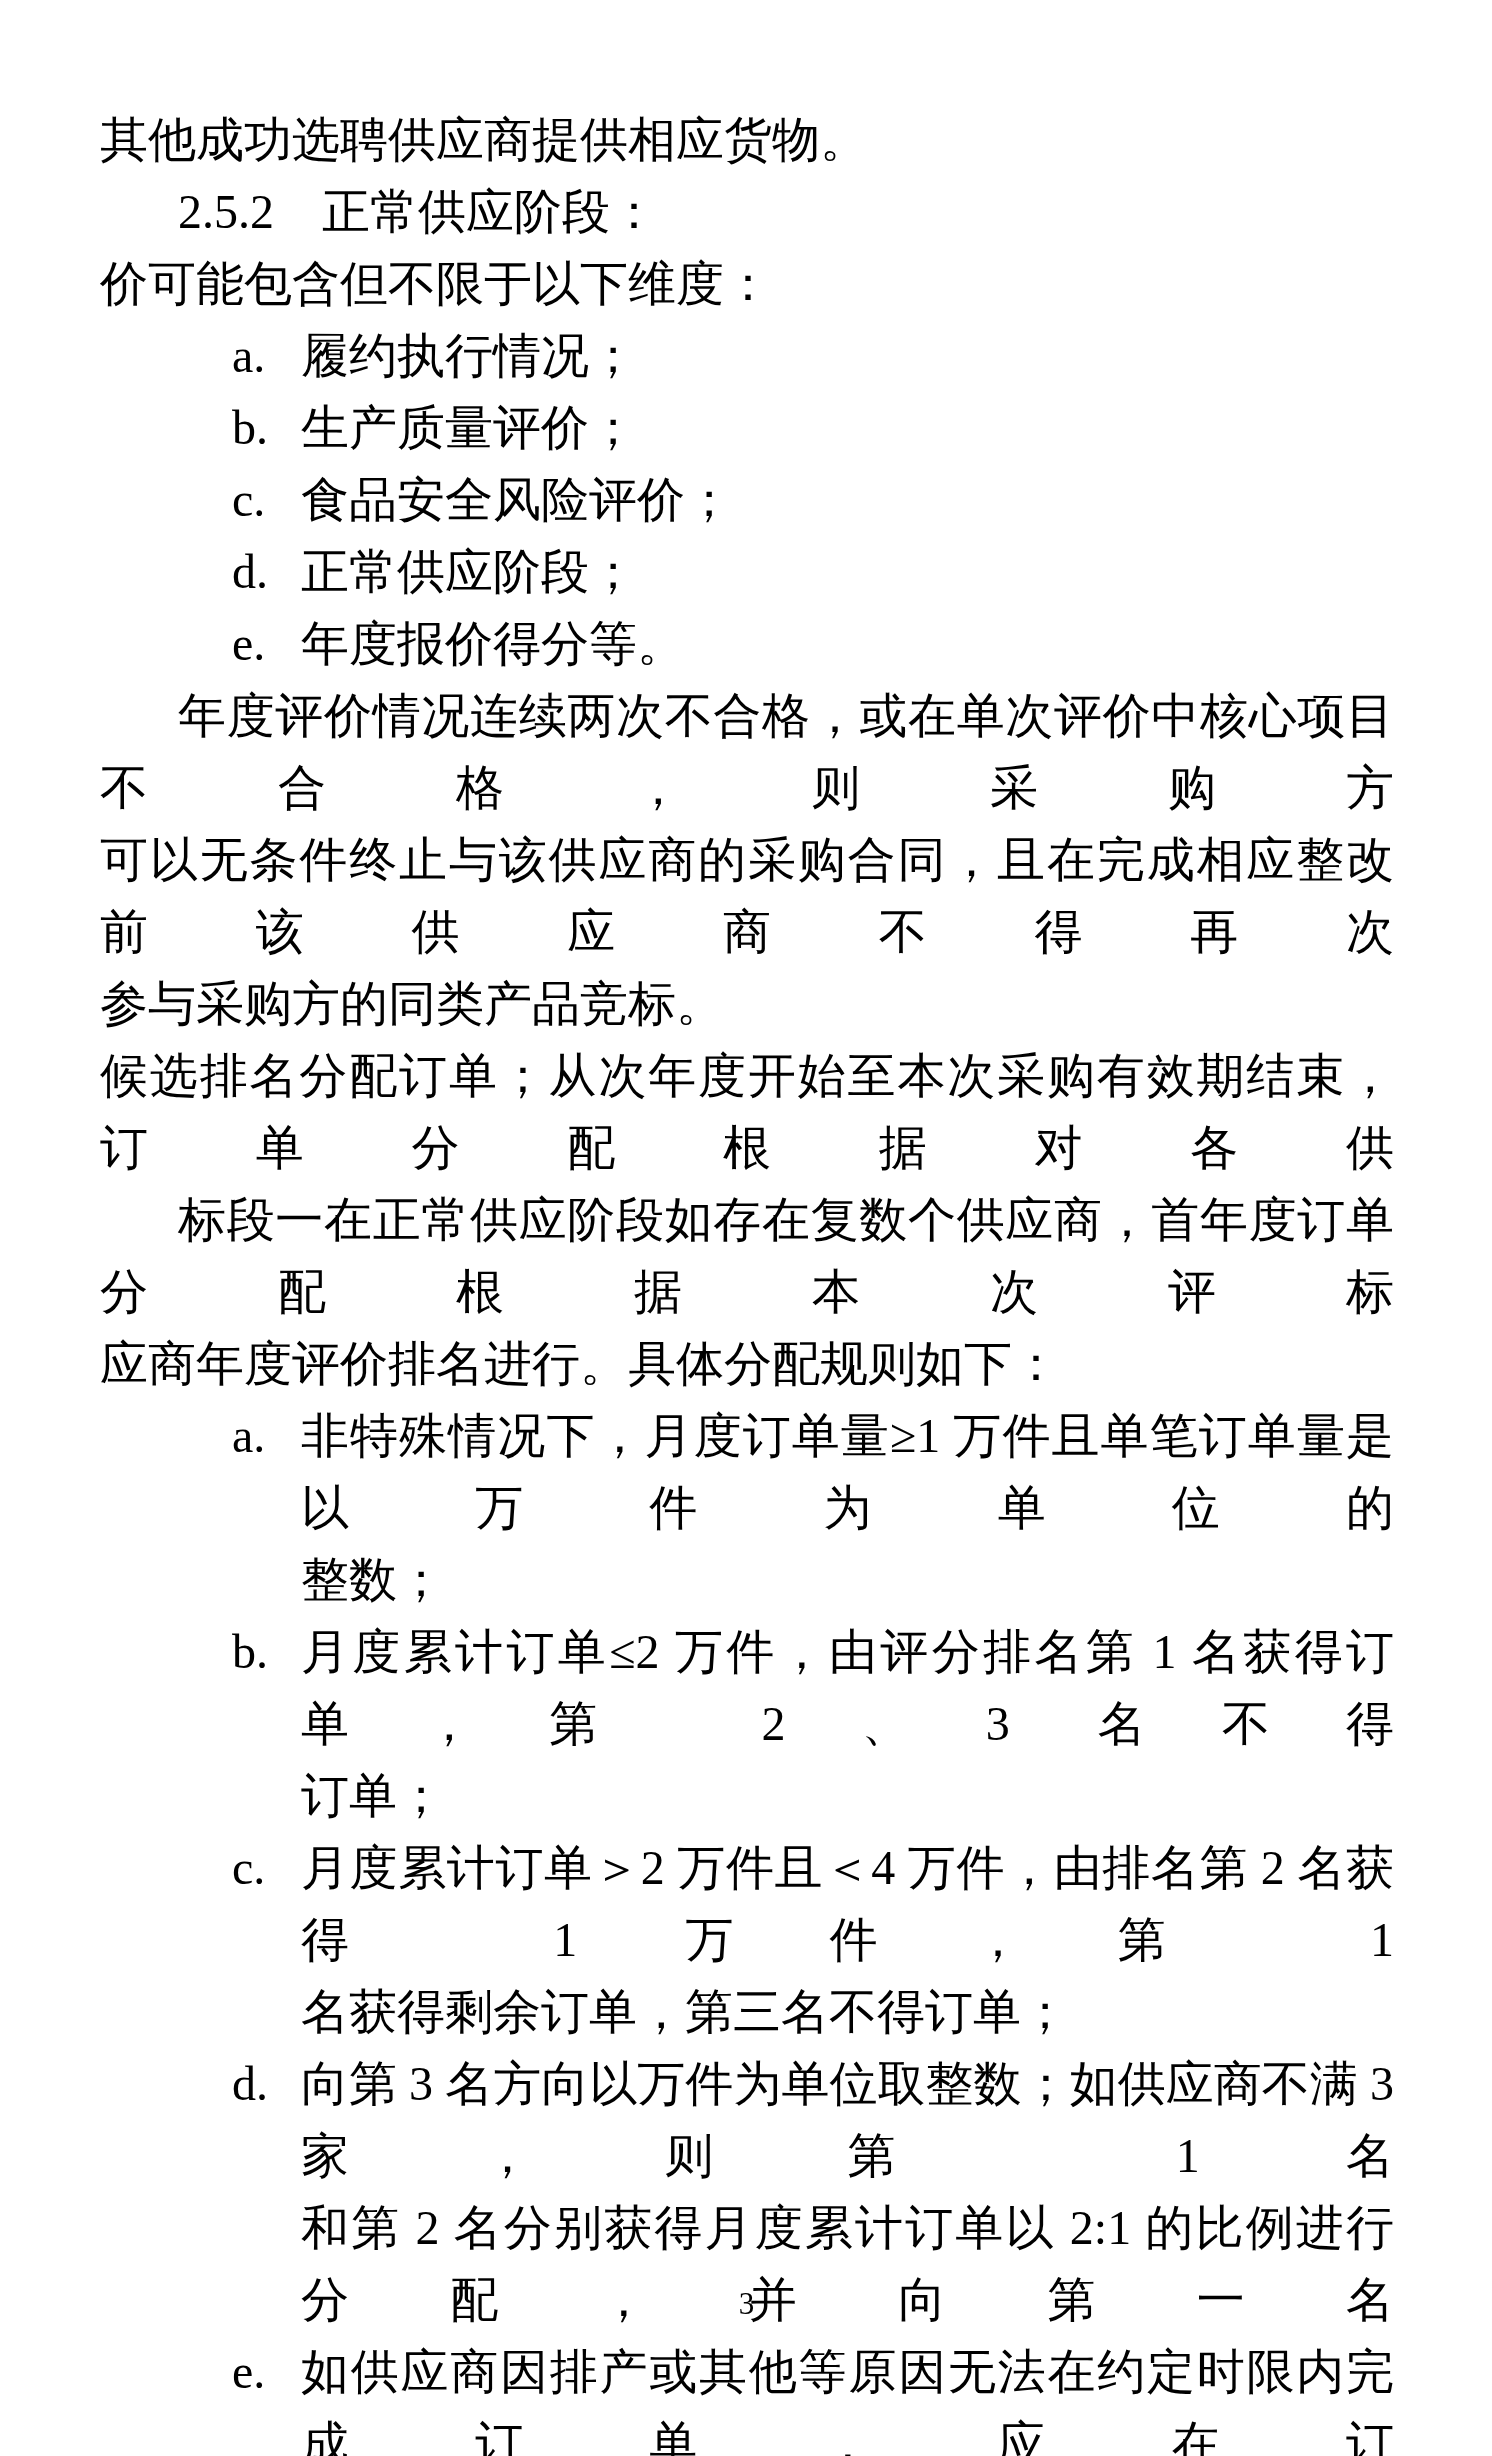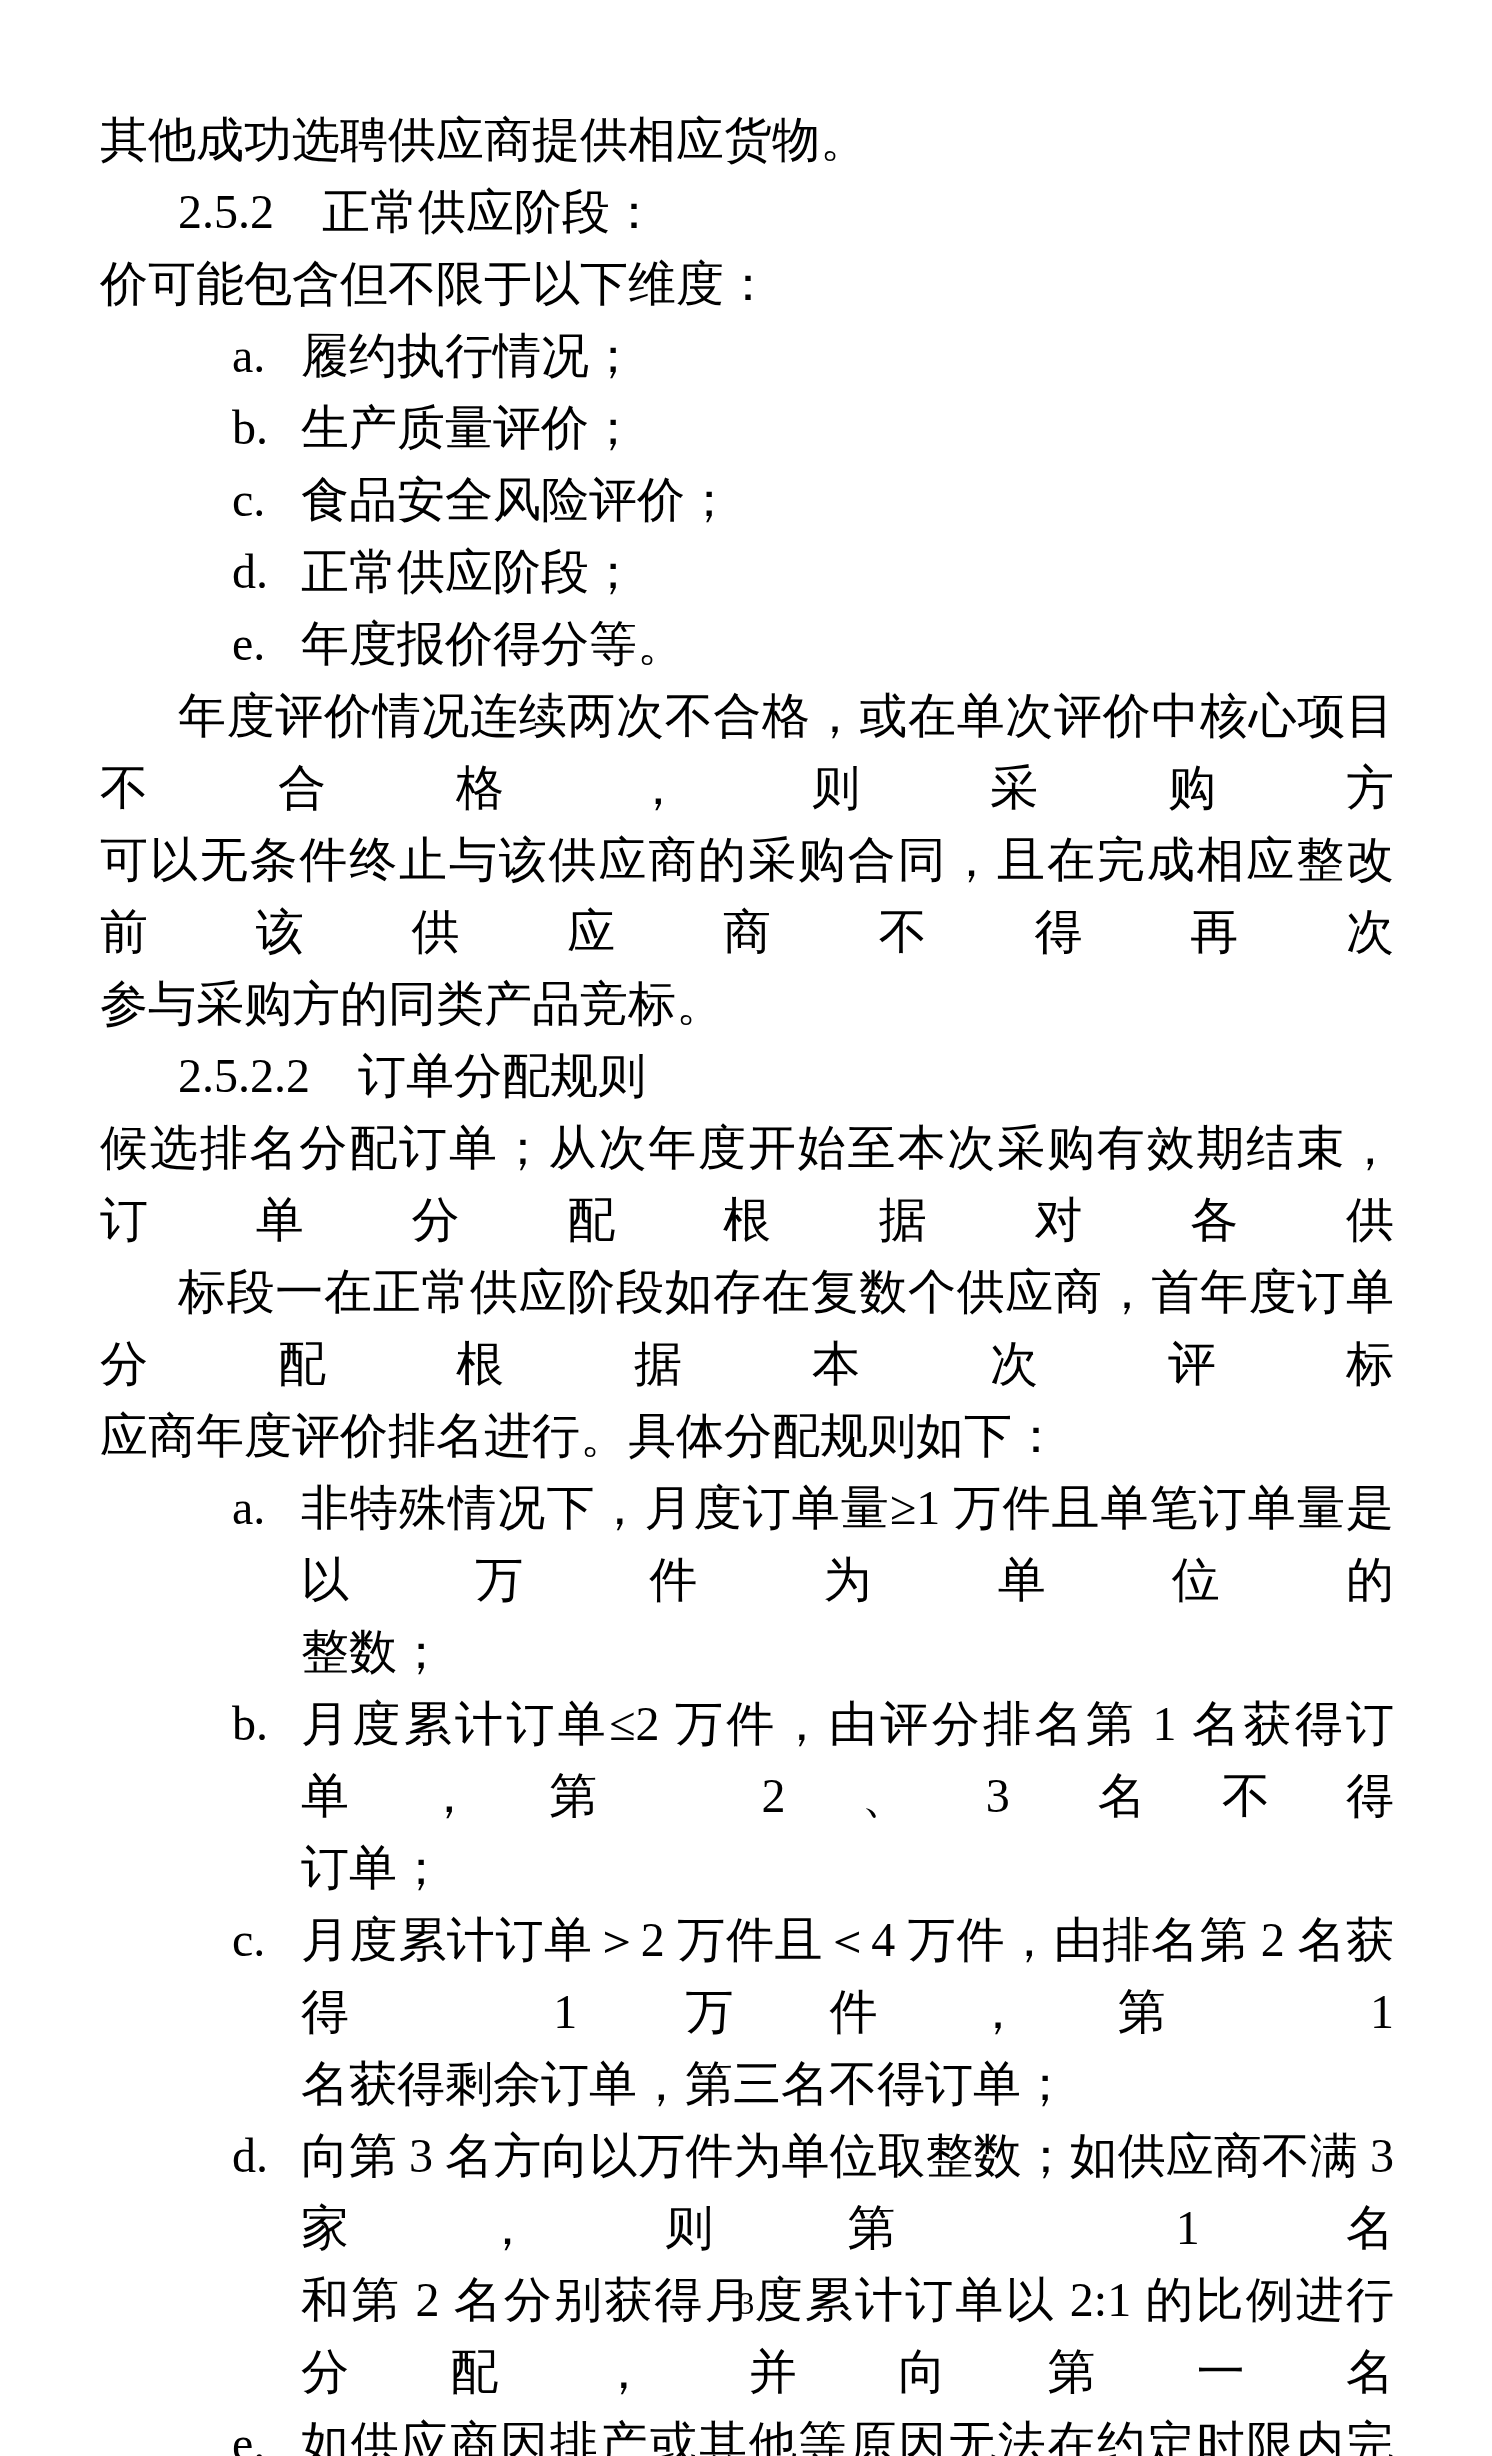--- a/index.html
+++ b/index.html
@@ -35,21 +35,20 @@
 
     <div class="line li"><span class="marker">a.</span><span>履约执行情况；</span></div>
     <div class="line li"><span class="marker">b.</span><span>生产质量评价；</span></div>
     <div class="line li"><span class="marker">c.</span><span>食品安全风险评价；</span></div>
     <div class="line li"><span class="marker">d.</span><span>正常供应阶段；</span></div>
     <div class="line li"><span class="marker">e.</span><span>年度报价得分等。</span></div>
 
     <div class="line indent j"><span>年度评价情况连续两次不合格，或在单次评价中核心项目不合格，则采购方</span></div>
     <div class="line flush j"><span>可以无条件终止与该供应商的采购合同，且在完成相应整改前该供应商不得再次</span></div>
     <div class="line flush"><span>参与采购方的同类产品竞标。</span></div>
-    <div class="line indent"><span>2.5.2.2　订单分配规则</span></div>
     <div class="line flush j"><span>候选排名分配订单；从次年度开始至本次采购有效期结束，订单分配根据对各供</span></div>
     <div class="line indent j"><span>标段一在正常供应阶段如存在复数个供应商，首年度订单分配根据本次评标</span></div>
     <div class="line flush"><span>应商年度评价排名进行。具体分配规则如下：</span></div>
 
     <div class="line li j"><span class="marker">a.</span><span>非特殊情况下，月度订单量≥1 万件且单笔订单量是以万件为单位的</span></div>
     <div class="line cont"><span>整数；</span></div>
     <div class="line li j"><span class="marker">b.</span><span>月度累计订单≤2 万件，由评分排名第 1 名获得订单，第 2、3 名不得</span></div>
     <div class="line cont"><span>订单；</span></div>
     <div class="line li j"><span class="marker">c.</span><span>月度累计订单＞2 万件且＜4 万件，由排名第 2 名获得 1 万件，第 1</span></div>
     <div class="line cont"><span>名获得剩余订单，第三名不得订单；</span></div>

